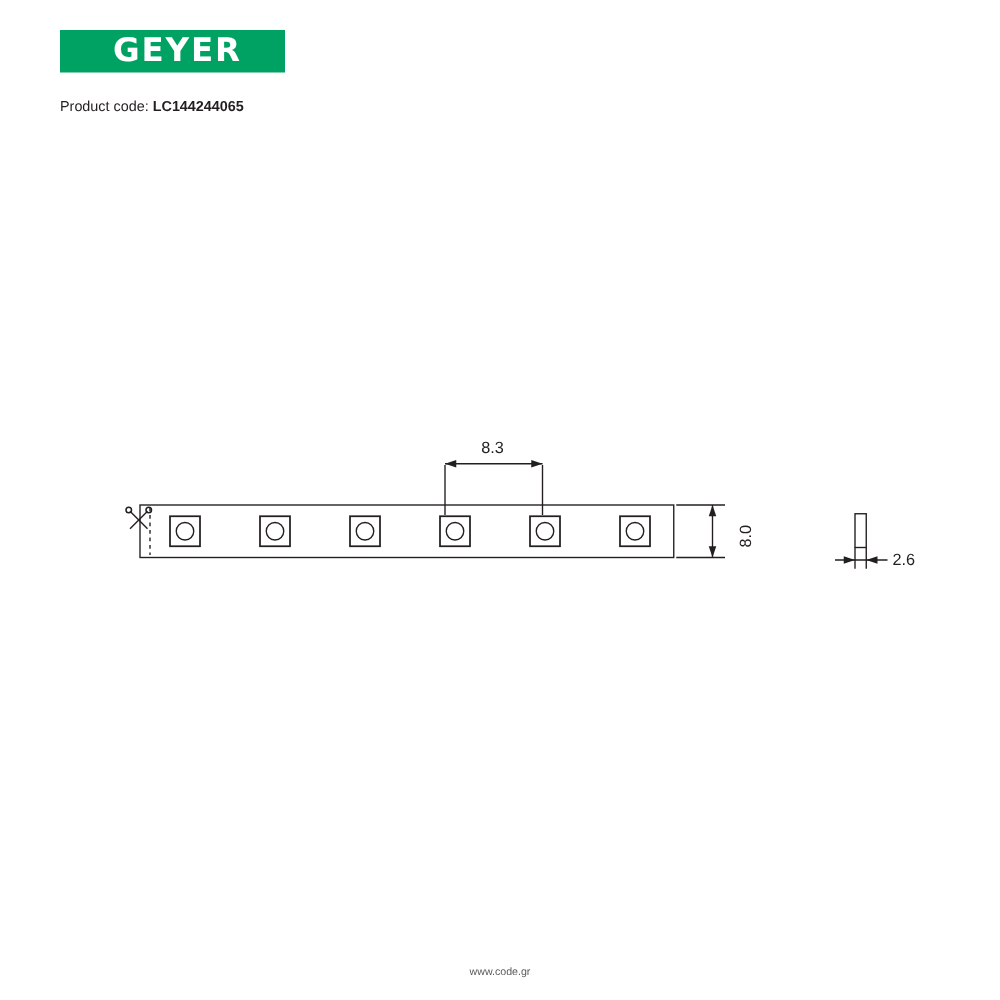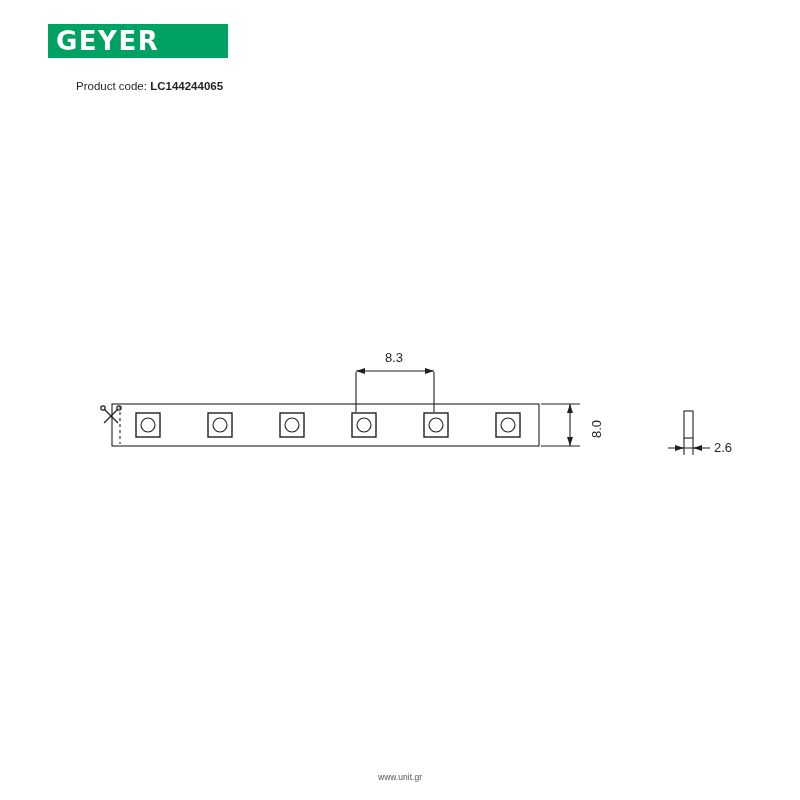--- a/index.html
+++ b/index.html
@@ -19,40 +19,40 @@
   
   .logo-box {
     position: absolute;
     left: 48px;
     top: 24px;
     width: 180px;
     height: 34px;
     background: #00a263;
     display: flex;
     align-items: center;
-    justify-content: flex-start;
+    justify-content: center;
   }
   .logo-text {
     color: #ffffff;
     font-size: 26px;
     font-weight: bold;
     letter-spacing: 1.5px;
     padding-left: 8px;
     font-family: "DejaVu Sans", sans-serif;
   }
 
   .meta {
     position: absolute;
     left: 48px;
     top: 78px;
     font-size: 11.5px;
     line-height: 16px;
     color: #231f20;
   }
-  .meta .row { white-space: nowrap; margin-left: 28px; }
+  .meta .row { white-space: nowrap; }
   .meta .val { font-weight: bold; }
 
   
   .footer {
     position: absolute;
     left: 0;
     top: 772px;
     width: 800px;
     text-align: center;
     font-size: 8.5px;
@@ -172,13 +172,13 @@
   </svg>
 
   
   <div class="dim-label" style="left:385px; top:350px;">8.3</div>
 
   <div class="dim-label vert" style="left:589px; top:438px;">8.0</div>
 
   <div class="dim-label" style="left:714px; top:440px;">2.6</div>
 </div>
 
-<div class="footer">www.unit.gr</div>
+<div class="footer">www.code.gr</div>
 
 </body></html>

